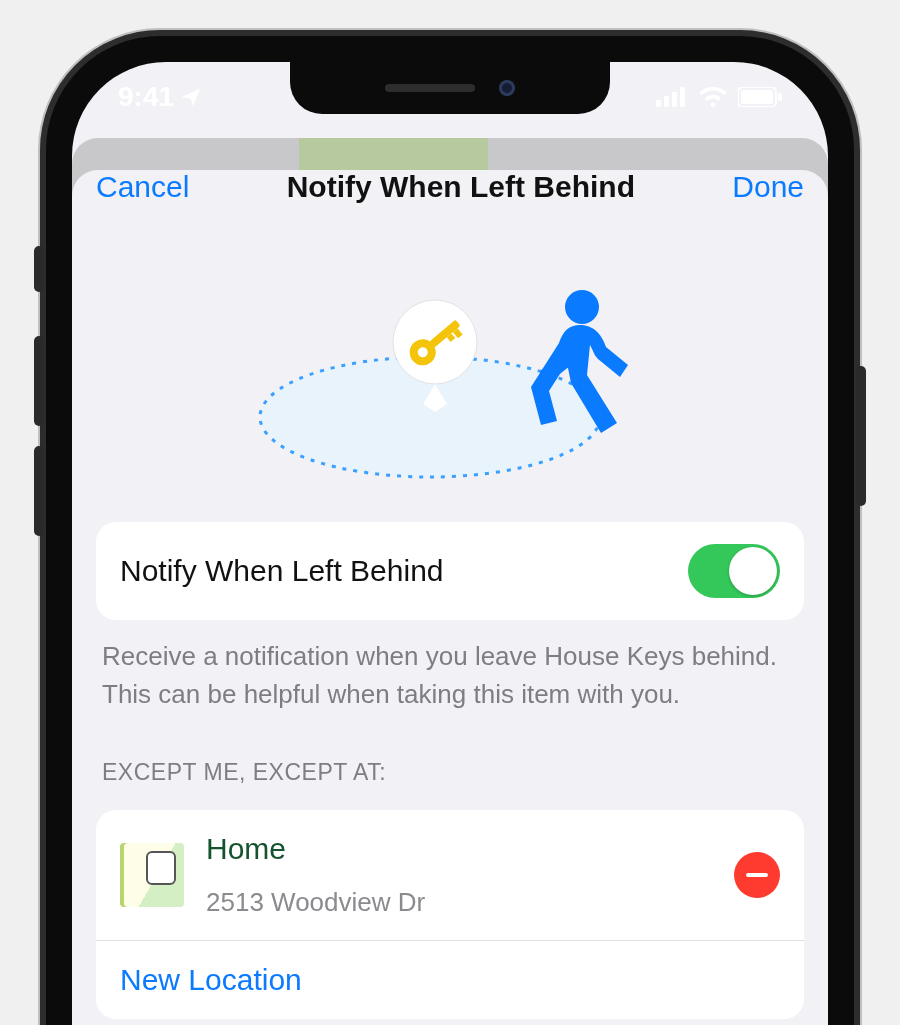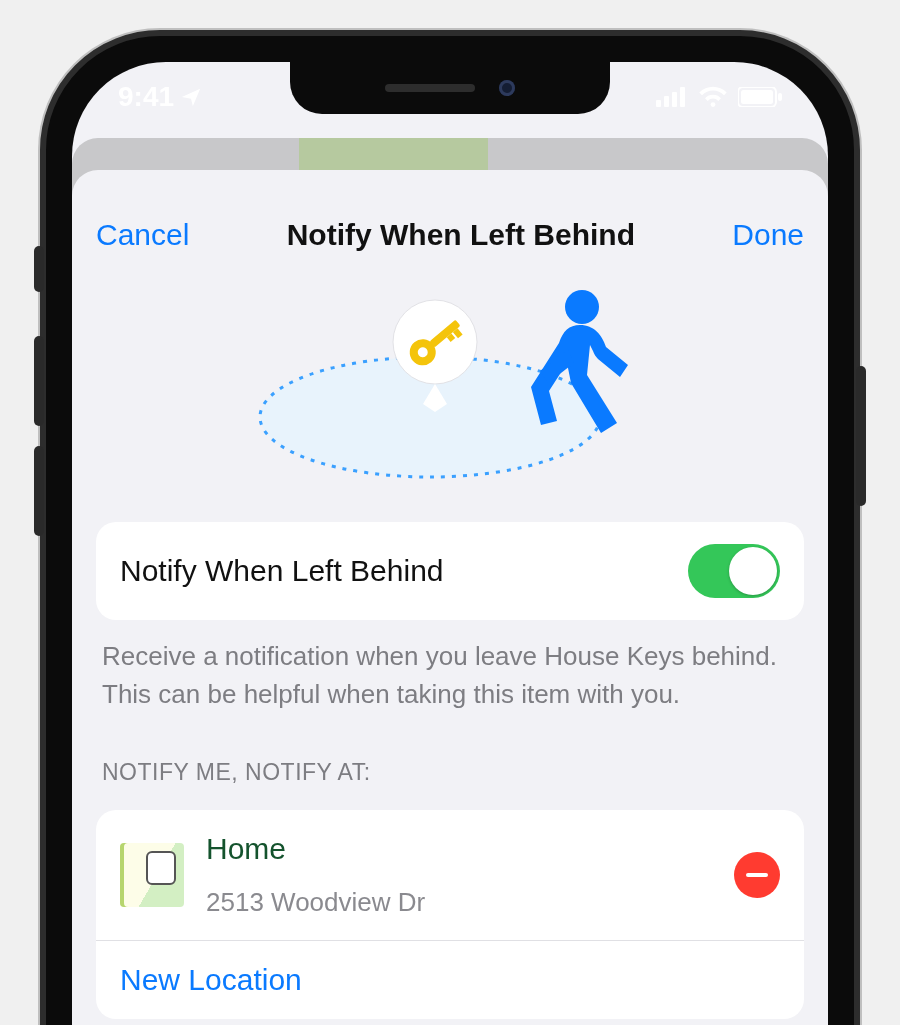--- a/index.html
+++ b/index.html
@@ -85,21 +85,21 @@
   
   .sheet {
     position:absolute; left:0; right:0; top:108px; bottom:0;
     background:#f2f2f6;
     border-top-left-radius:26px; border-top-right-radius:26px;
     padding: 0 24px;
   }
 
   .navbar {
     height: 82px;
-    display:flex; align-items:flex-end; justify-content:space-between;
+    display:flex; align-items:flex-start; justify-content:space-between;
   }
   .nav-link   { color:#0a7aff; font-size:30px; font-weight:400; }
   .nav-done   { font-weight:400; }
   .nav-title  { font-size:30px; font-weight:700; color:#111; }
 
   
   .hero {
     height: 260px;
     display:flex; align-items:center; justify-content:center;
   }
@@ -251,21 +251,21 @@
         <div class="row">
           <span class="label">Notify When Left Behind</span>
           <span class="toggle">
             <span class="knob"></span>
           </span>
         </div>
       </div>
 
       <p class="footer-note">Receive a notification when you leave House Keys behind. This can be helpful when taking this item with you.</p>
 
-      <div class="section-hdr">NOTIFY ME, NOTIFY AT:</div>
+      <div class="section-hdr">EXCEPT ME, EXCEPT AT:</div>
 
       <div class="group">
         <div class="row">
           <div class="loc-thumb"></div>
           <div style="flex:1">
             <div class="loc-title">Home</div>
             <div class="loc-sub">2513 Woodview Dr</div>
           </div>
           <span class="remove-btn"></span>
         </div>

